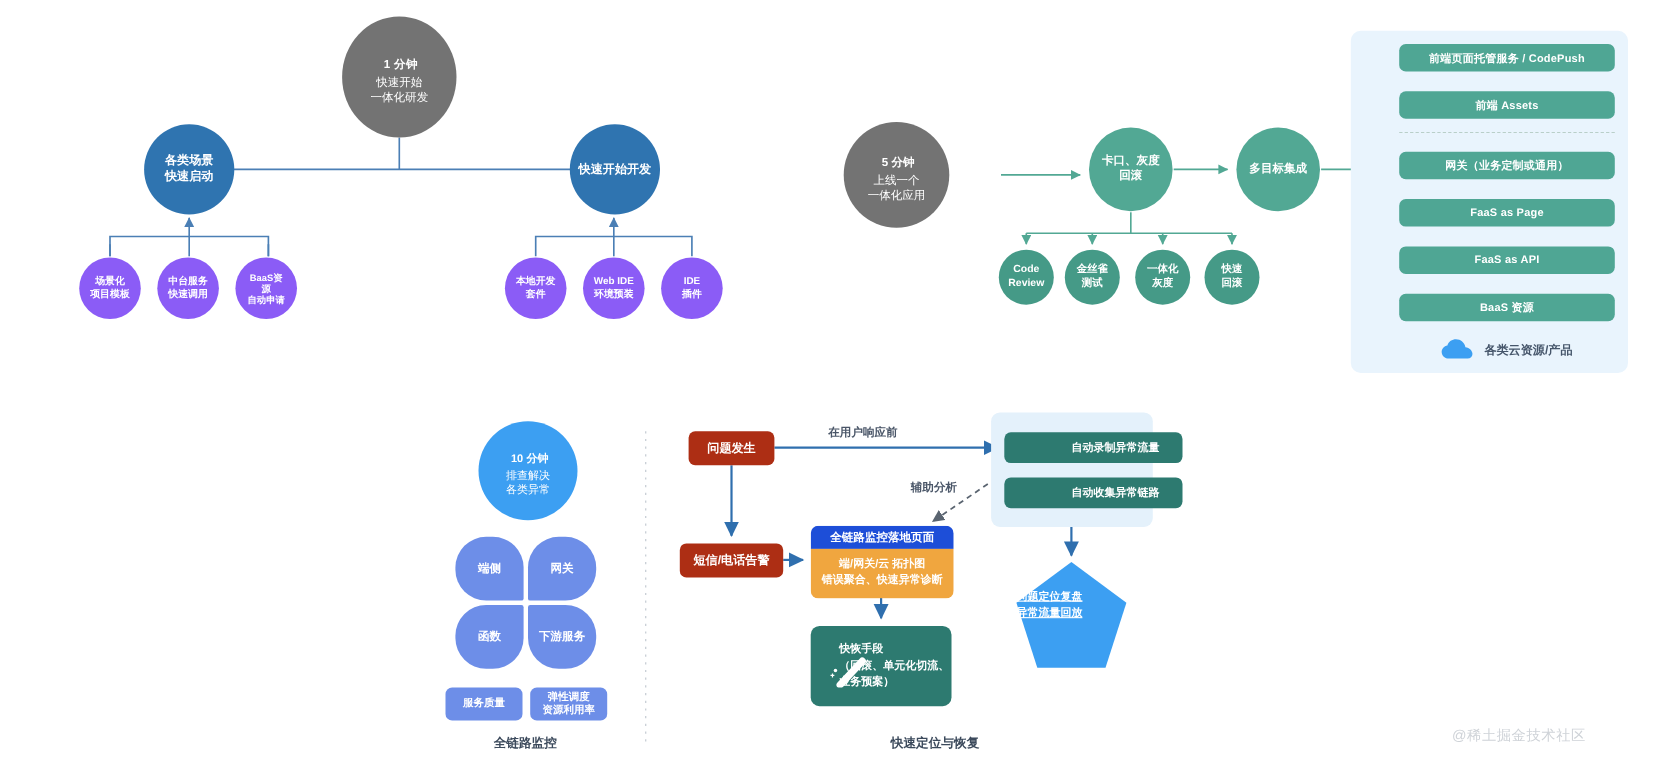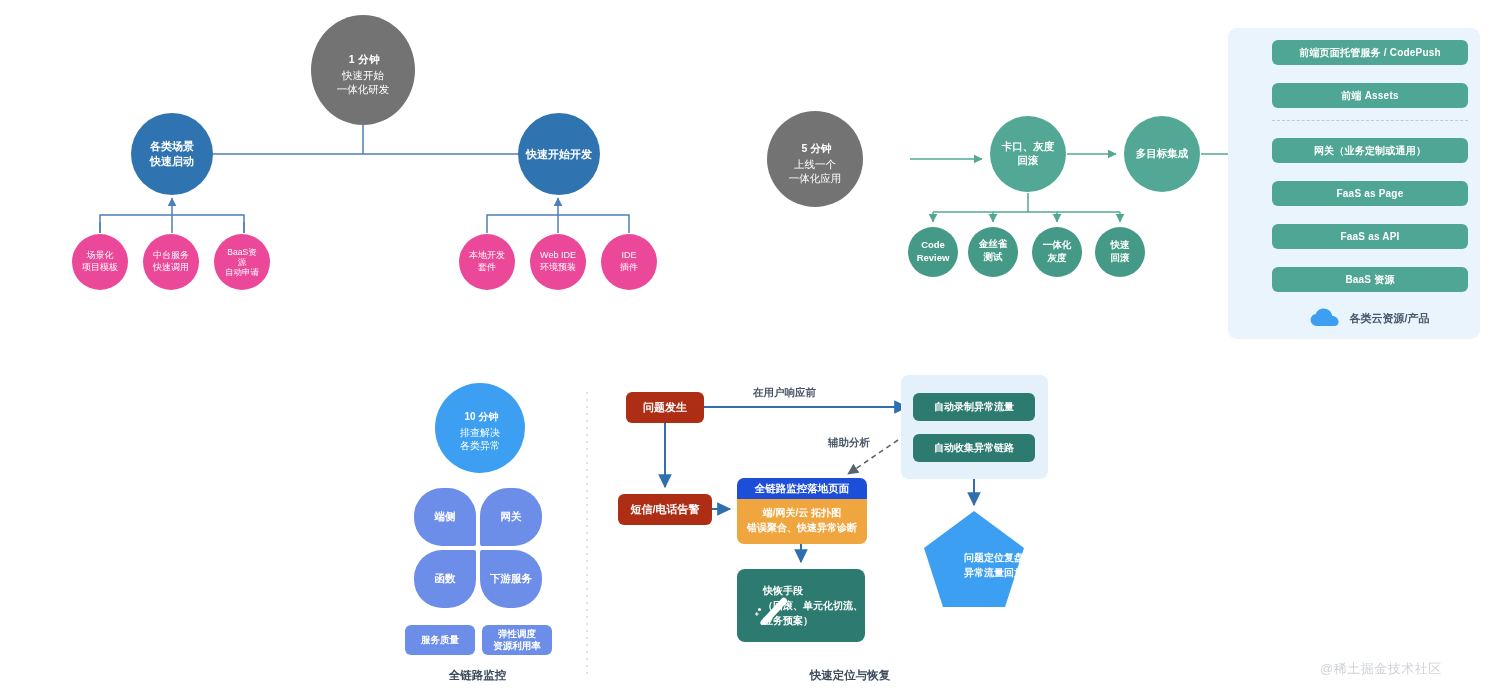--- a/index.html
+++ b/index.html
@@ -18,21 +18,21 @@
   .node .lines{line-height:1.32;}
 
   
   .c-hero1{left:311px;top:15px;width:104px;height:110px;background:#737373;
            border-radius:50%/50%;font-size:10.5px;}
   .c-hero1 .big{font-size:19px;font-weight:700;letter-spacing:.5px;}
   .c-hero1 .big span{font-size:10.5px;font-weight:700;margin-left:3px;}
   .c-mid{width:82px;height:82px;background:#2f74b0;font-size:11px;font-weight:700;}
   .c-mid.left{left:131px;top:113px;}
   .c-mid.right{left:518px;top:113px;}
-  .c-leaf{width:56px;height:56px;background:#ec4899;font-size:9px;font-weight:400;}
+  .c-leaf{width:56px;height:56px;background:#8b5cf6;font-size:9px;font-weight:700;}
   .c-leaf.l1{left:72px;top:234px;}
   .c-leaf.l2{left:143px;top:234px;}
   .c-leaf.l3{left:214px;top:234px;}
   .c-leaf.r1{left:459px;top:234px;}
   .c-leaf.r2{left:530px;top:234px;}
   .c-leaf.r3{left:601px;top:234px;}
 
   
   .c-hero5{left:767px;top:111px;width:96px;height:96px;background:#737373;font-size:10.5px;}
   .c-hero5 .big{font-size:19px;font-weight:700;}
@@ -93,25 +93,25 @@
   .tealcard{position:absolute;left:737px;top:569px;width:128px;height:73px;
             background:#2d7a70;border-radius:8px;color:#fff;font-size:10px;
             font-weight:700;line-height:1.5;
             display:flex;align-items:center;justify-content:center;}
   .tealcard .txt{padding-left:24px;text-align:left;}
   .wand{position:absolute;left:14px;top:14px;width:42px;height:42px;}
   .bluepanel{position:absolute;left:901px;top:375px;width:147px;height:104px;
              background:#e4f1fb;border-radius:8px;}
   .tbox{position:absolute;left:913px;width:122px;height:28px;background:#2d7a70;
         border-radius:6px;color:#fff;font-size:10px;font-weight:700;
-        display:flex;align-items:center;justify-content:center;}
+        display:flex;align-items:center;justify-content:center;padding-left:40px;}
   .tbox.t1{top:393px;}
   .tbox.t2{top:434px;}
-  .pent-label{position:absolute;left:924px;top:550px;width:100px;text-align:right;
-              color:#fff;font-size:10px;font-weight:700;line-height:1.5;}
+  .pent-label{position:absolute;left:924px;top:535px;width:100px;text-align:left;
+              color:#fff;font-size:10px;font-weight:700;line-height:1.5;text-decoration:underline;}
   .edge-lbl{position:absolute;font-size:10.5px;font-weight:700;color:#4a5668;}
   .edge-lbl.e1{left:753px;top:386px;}
   .edge-lbl.e2{left:828px;top:436px;}
 
   .watermark{position:absolute;left:1320px;top:660px;font-size:13px;color:#cfd3d8;
              font-weight:400;letter-spacing:.5px;}
 </style>
 </head>
 <body>
 

